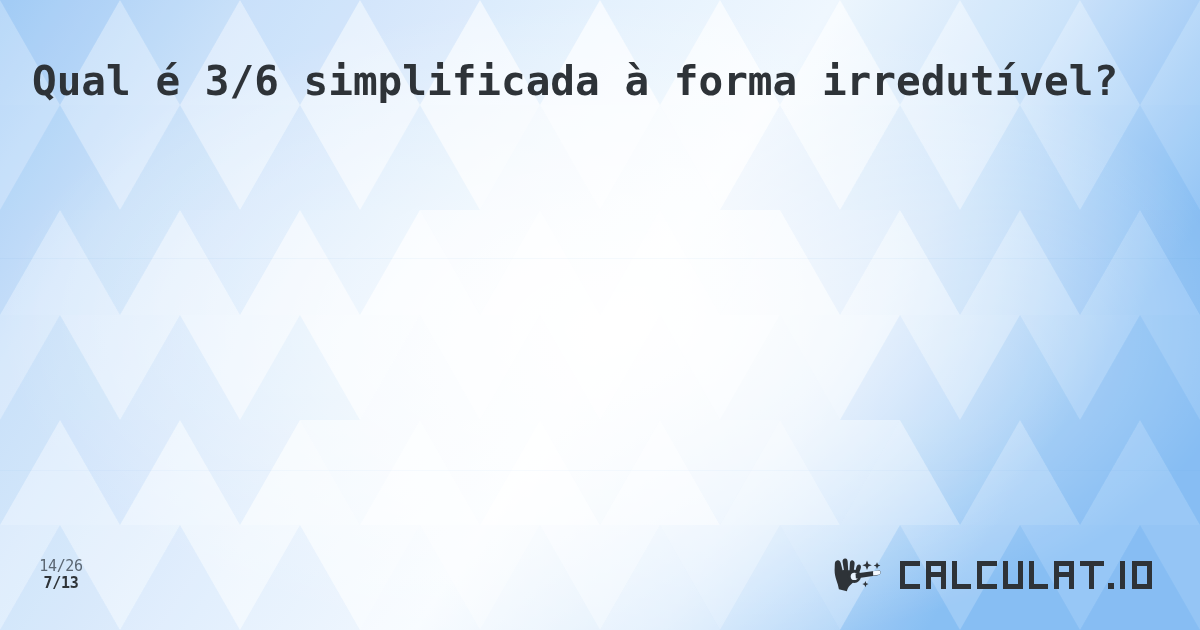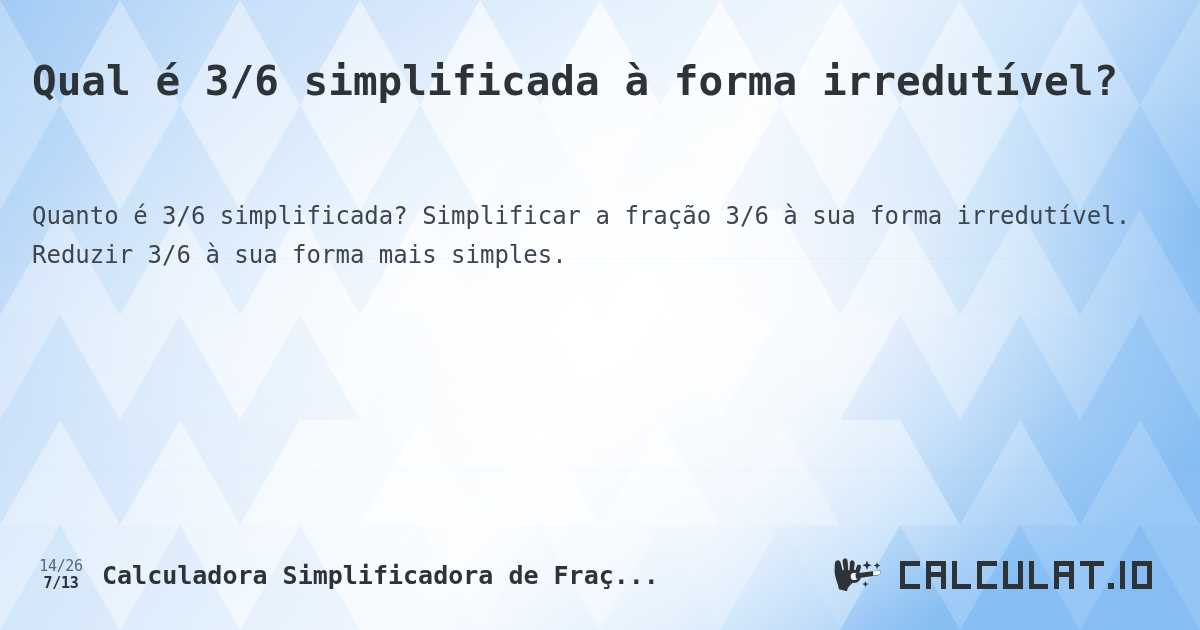--- a/index.html
+++ b/index.html
@@ -302,31 +302,29 @@
 
       <rect x="0" y="258" width="1200" height="1" fill="#4a94e0" opacity="0.05"></rect>
       <rect x="0" y="470" width="1200" height="1" fill="#4a94e0" opacity="0.04"></rect>
     </svg>
   </div>
 
   <div id="content">
 
     <h1 class="title">Qual é 3/6 simplificada à forma irredutível?</h1>
 
-    <p class="subtitle">Quanto é 3/6 simplificada? Simplificar a fração 3/6 à sua forma irredutível. Reduzir 3/6 à sua forma mais simples.</p>
 
 
     <div class="footer">
 
       <div class="badge">
         <span class="badge-top">14/26</span>
         <span class="badge-bottom">7/13</span>
       </div>
 
-      <div class="footer-title">Calculadora Simplificadora de Fraç...</div>
 
       <div class="brand">
 
         <svg class="brand-icon" width="58" height="40" viewBox="0 0 58 40" xmlns="http://www.w3.org/2000/svg">
           <g fill="#2e3338">
 
             <path d="M3.0 5.5 C5.0 4.6 6.4 6.2 6.9 8.4 L8.6 15.2 L9.9 15.0 L8.6 7.1
                      C8.3 4.7 9.6 3.4 11.4 3.6 C13.0 3.8 13.6 5.2 13.7 7.0 L14.2 15.2
                      L15.5 15.3 L15.9 8.2 C16.0 6.1 17.2 5.0 18.8 5.4 C20.2 5.8 20.8 7.0
                      20.6 8.9 L19.7 16.6 L21.0 17.0 L22.6 11.6 C23.2 9.8 24.5 9.1 25.8 9.7

